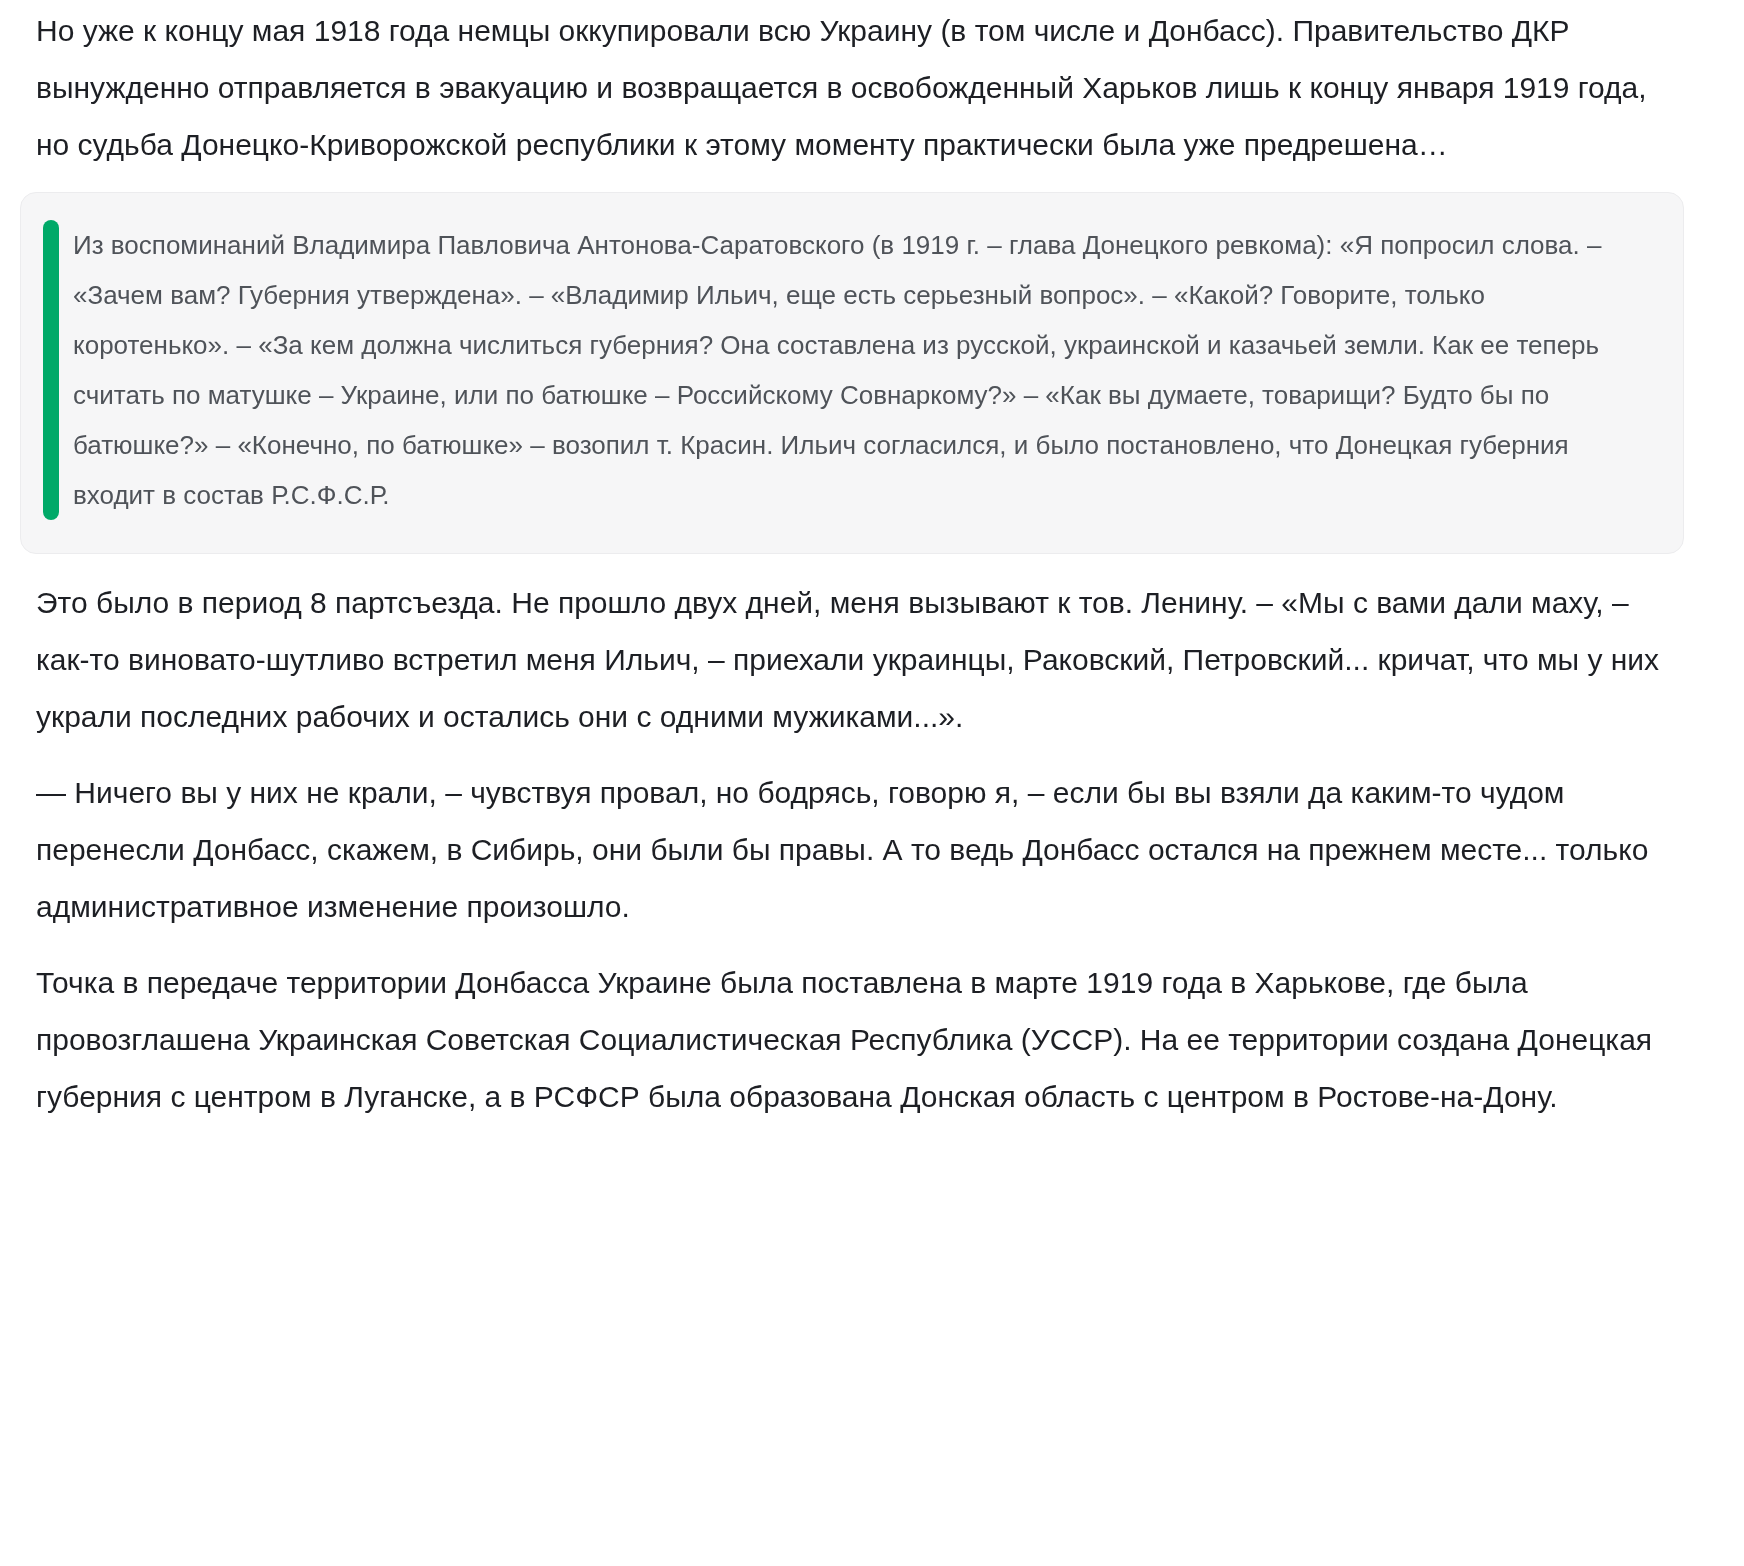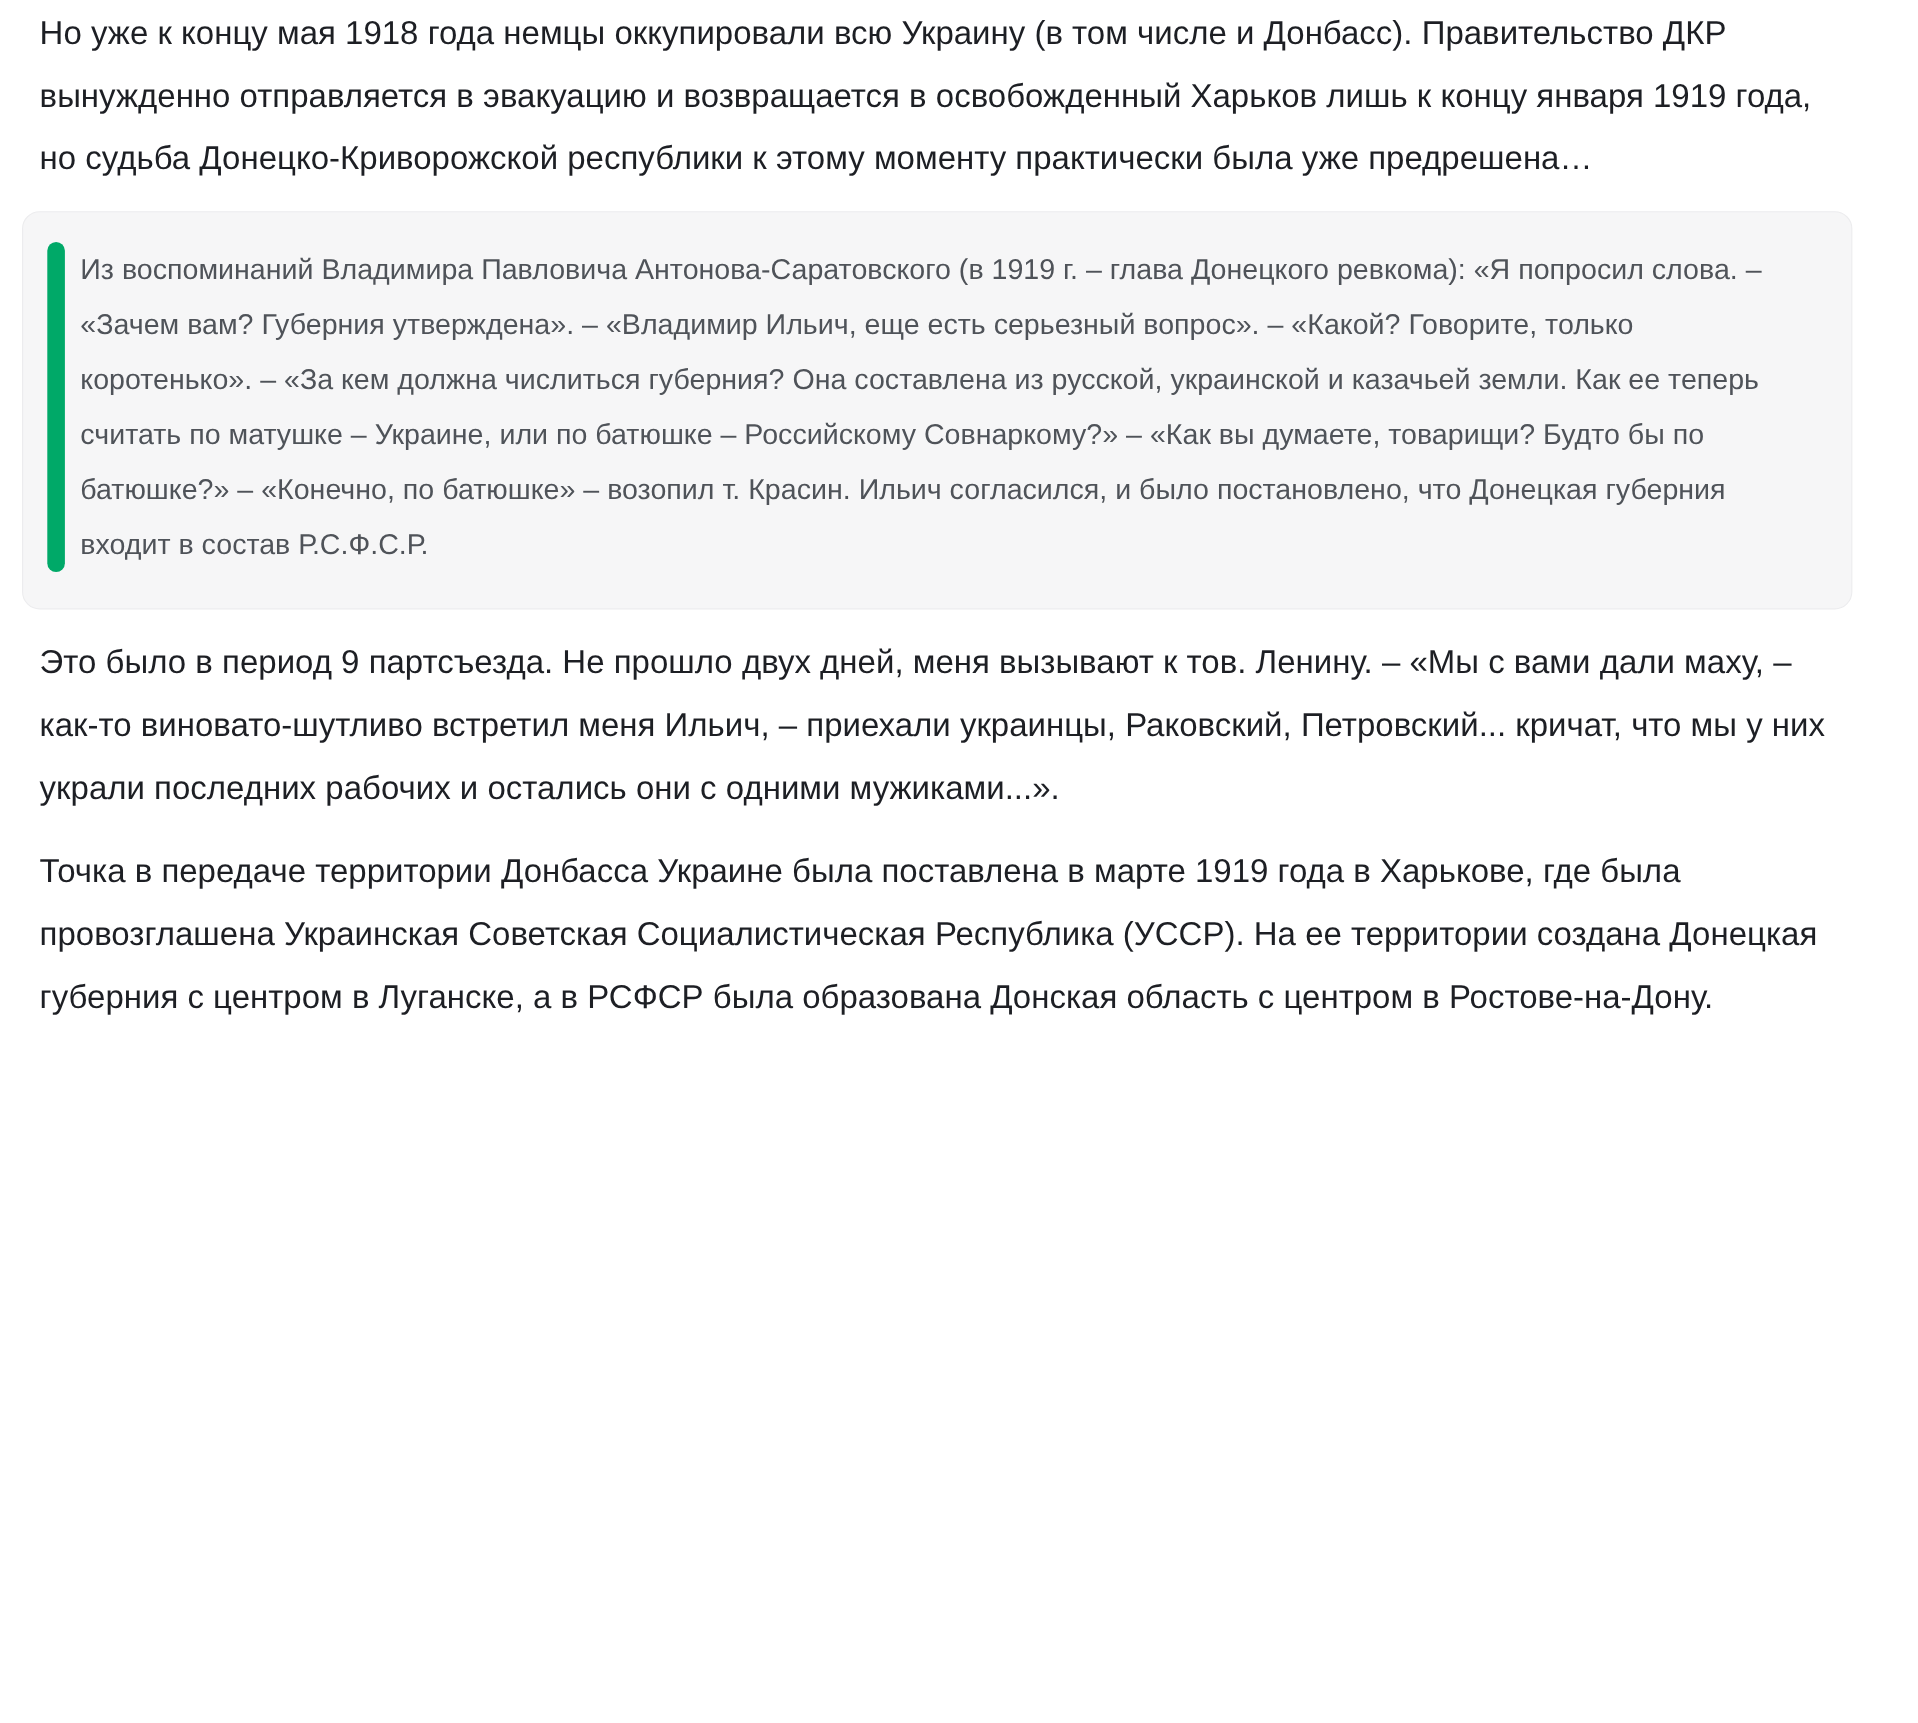--- a/index.html
+++ b/index.html
@@ -54,19 +54,20 @@
 <main class="article">
 
   <p class="para">Но уже к концу мая 1918 года немцы оккупировали всю Украину (в том числе и Донбасс). Правительство ДКР вынужденно отправляется в эвакуацию и возвращается в освобожденный Харьков лишь к концу января 1919 года, но судьба Донецко-Криворожской республики к этому моменту практически была уже предрешена…</p>
 
 
   <figure class="quote-card">
     <span class="quote-bar"></span>
     <blockquote class="quote-text">Из воспоминаний Владимира Павловича Антонова-Саратовского (в 1919 г. – глава Донецкого ревкома): «Я попросил слова. – «Зачем вам? Губерния утверждена». – «Владимир Ильич, еще есть серьезный вопрос». – «Какой? Говорите, только коротенько». – «За кем должна числиться губерния? Она составлена из русской, украинской и казачьей земли. Как ее теперь считать по матушке – Украине, или по батюшке – Российскому Совнаркому?» – «Как вы думаете, товарищи? Будто бы по батюшке?» – «Конечно, по батюшке» – возопил т. Красин. Ильич согласился, и было постановлено, что Донецкая губерния входит в состав Р.С.Ф.С.Р.</blockquote>
   </figure>
 
-  <p class="para">Это было в период 9 партсъезда. Не прошло двух дней, меня вызывают к тов. Ленину. – «Мы с вами дали маху, – как-то виновато-шутливо встретил меня Ильич, – приехали украинцы, Раковский, Петровский... кричат, что мы у них украли последних рабочих и остались они с одними мужиками...».</p>
+  <p class="para">Это было в период 8 партсъезда. Не прошло двух дней, меня вызывают к тов. Ленину. – «Мы с вами дали маху, – как-то виновато-шутливо встретил меня Ильич, – приехали украинцы, Раковский, Петровский... кричат, что мы у них украли последних рабочих и остались они с одними мужиками...».</p>
 
+  <p class="para">— Ничего вы у них не крали, – чувствуя провал, но бодрясь, говорю я, – если бы вы взяли да каким-то чудом перенесли Донбасс, скажем, в Сибирь, они были бы правы. А то ведь Донбасс остался на прежнем месте... только административное изменение произошло.</p>
 
 
   <p class="para">Точка в передаче территории Донбасса Украине была поставлена в марте 1919 года в Харькове, где была провозглашена Украинская Советская Социалистическая Республика (УССР). На ее территории создана Донецкая губерния с центром в Луганске, а в РСФСР была образована Донская область с центром в Ростове-на-Дону.</p>
 
 </main>
 
 </body></html>

